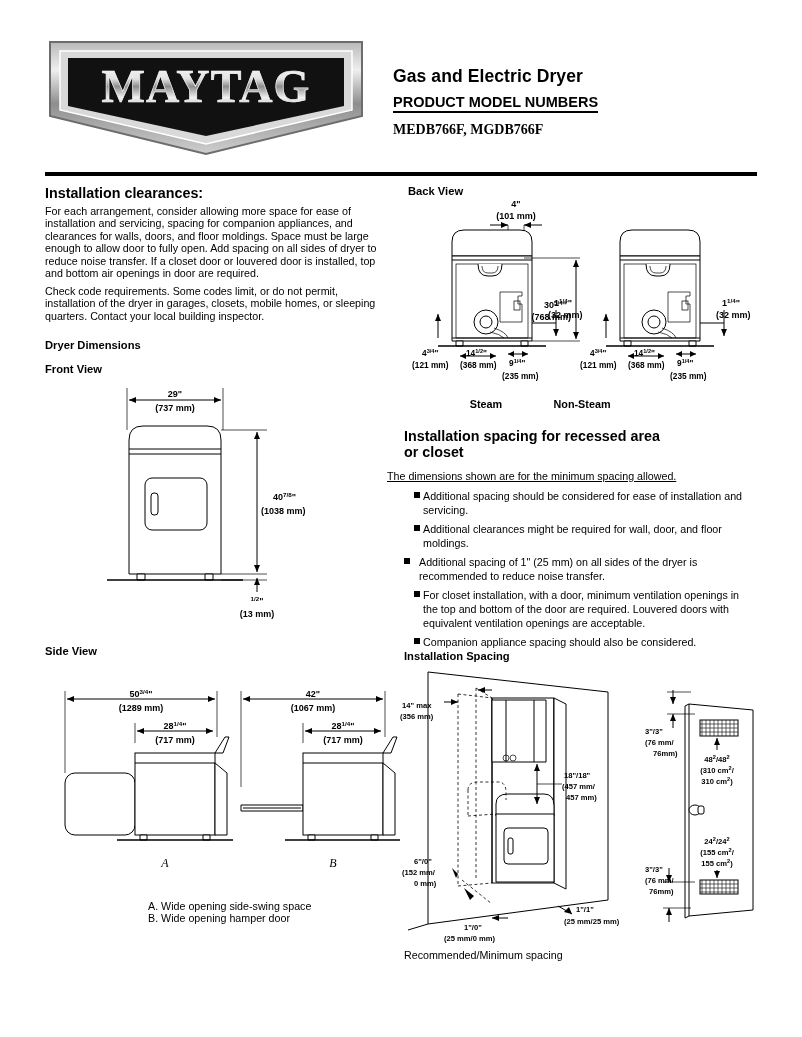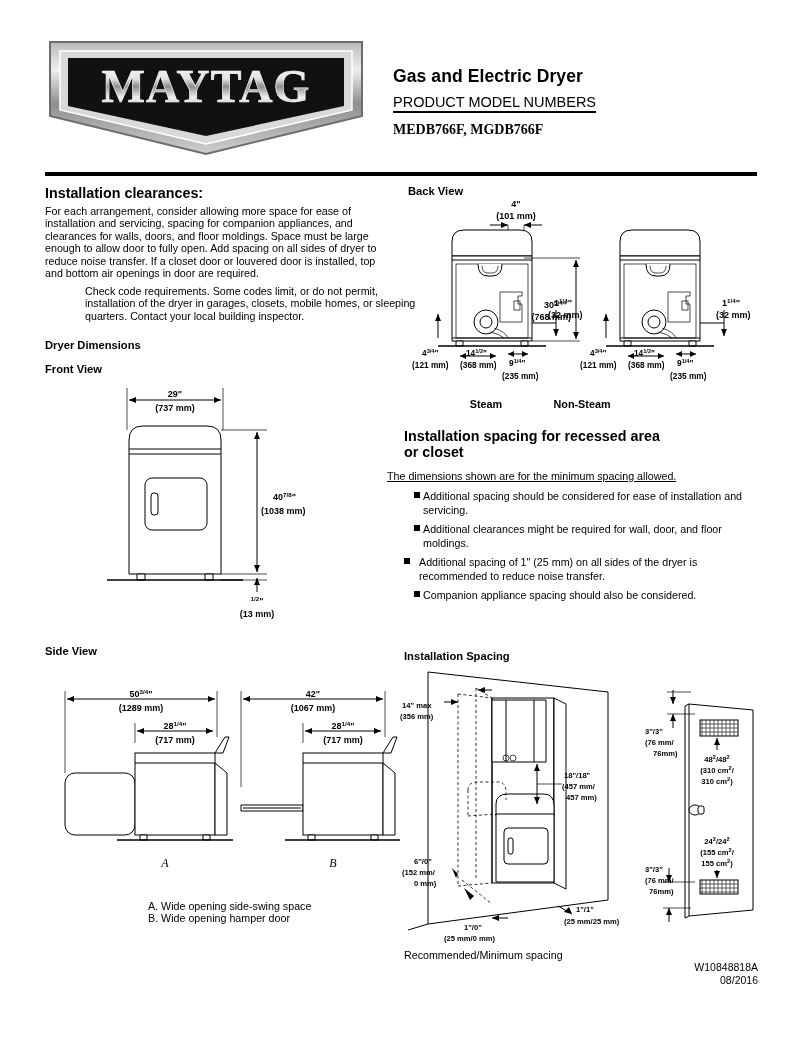--- a/index.html
+++ b/index.html
@@ -8,36 +8,36 @@
     font-family:"Liberation Sans","DejaVu Sans",sans-serif;
     color:#000;overflow:hidden;
   }
   .page{position:absolute;inset:0;border-radius:27px;}
   .abs{position:absolute;}
 
   
   #logo{left:46px;top:38px;width:320px;height:120px;}
   #header-text{left:393px;top:66px;width:380px;}
   .h-title{font-size:17.5px;font-weight:bold;letter-spacing:.1px;}
-  .h-sub{font-size:14.5px;font-weight:normal;margin-top:7px;
+  .h-sub{font-size:14.5px;font-weight:bold;margin-top:7px;
          border-bottom:2.2px solid #000;display:inline-block;padding-bottom:1px;}
   .h-models{font-size:14px;font-weight:bold;margin-top:9px;font-family:Liberation Serif, serif;}
 
   #rule{left:45px;top:172px;width:712px;height:4px;background:#000;}
 
   
   .sec-h{font-size:14.3px;font-weight:bold;}
   .sub-h{font-size:11.2px;font-weight:bold;}
   .body-t{font-size:10.7px;line-height:12.4px;}
   .cap{font-size:10.8px;font-weight:bold;}
 
   
   #h-clear{left:45px;top:185px;width:340px;}
   #p1{left:45px;top:205px;width:345px;}
-  #p2{left:45px;top:285px;width:345px;margin-left:40px;}
+  #p2{left:45px;top:285px;width:345px;}
   #h-dim{left:45px;top:339px;}
   #h-front{left:45px;top:363px;}
   #note{left:45px;top:608px;width:350px;}
   #h-side{left:45px;top:645px;}
   #side-legend{left:148px;top:900px;width:250px;}
 
   
   #h-back{left:408px;top:185px;}
   #cap-steam{left:456px;top:398px;width:60px;text-align:center;}
   #cap-nonsteam{left:542px;top:398px;width:80px;text-align:center;}
@@ -382,20 +382,24 @@
     <div class="bl">
       <span class="sq"></span>
       <span class="tx">Additional clearances might be required for wall, door, and floor moldings.</span>
     </div>
     <div class="bl wide">
       <span class="sq"></span>
       <span class="tx">Additional spacing of 1" (25 mm) on all sides of the dryer is recommended to reduce noise transfer.</span>
     </div>
     <div class="bl">
       <span class="sq"></span>
+      <span class="tx">For closet installation, with a door, minimum ventilation openings in the top and bottom of the door are required. Louvered doors with equivalent ventilation openings are acceptable.</span>
+    </div>
+    <div class="bl">
+      <span class="sq"></span>
       <span class="tx">Companion appliance spacing should also be considered.</span>
     </div>
   </div>
 
   <div class="abs sub-h" id="h-inst-sp">Installation Spacing</div>
 
   <div class="abs" style="left:400px;top:668px;">
     <svg width="250" height="285" viewBox="0 0 250 285">
 
       <path class="ln" d="M28 4 L208 24 L208 232 L28 256 Z" fill="none"></path>
@@ -545,18 +549,14 @@
       <line class="ln" x1="24" y1="240" x2="24" y2="226"></line>
       <path d="M24 226 L21 233 L27 233 Z"></path>
       <text class="dlab7" x="0" y="190">3"/3"</text>
       <text class="dlab7" x="0" y="201">(76 mm/</text>
       <text class="dlab7" x="4" y="212">76mm)</text>
     </svg>
   </div>
 
   <div class="abs body-t" id="rec-min">Recommended/Minimum spacing</div>
 
-  <div class="abs" id="footer">
-    <div>W10848818A</div>
-    <div>08/2016</div>
-  </div>
 
 </div>
 
 </body></html>

